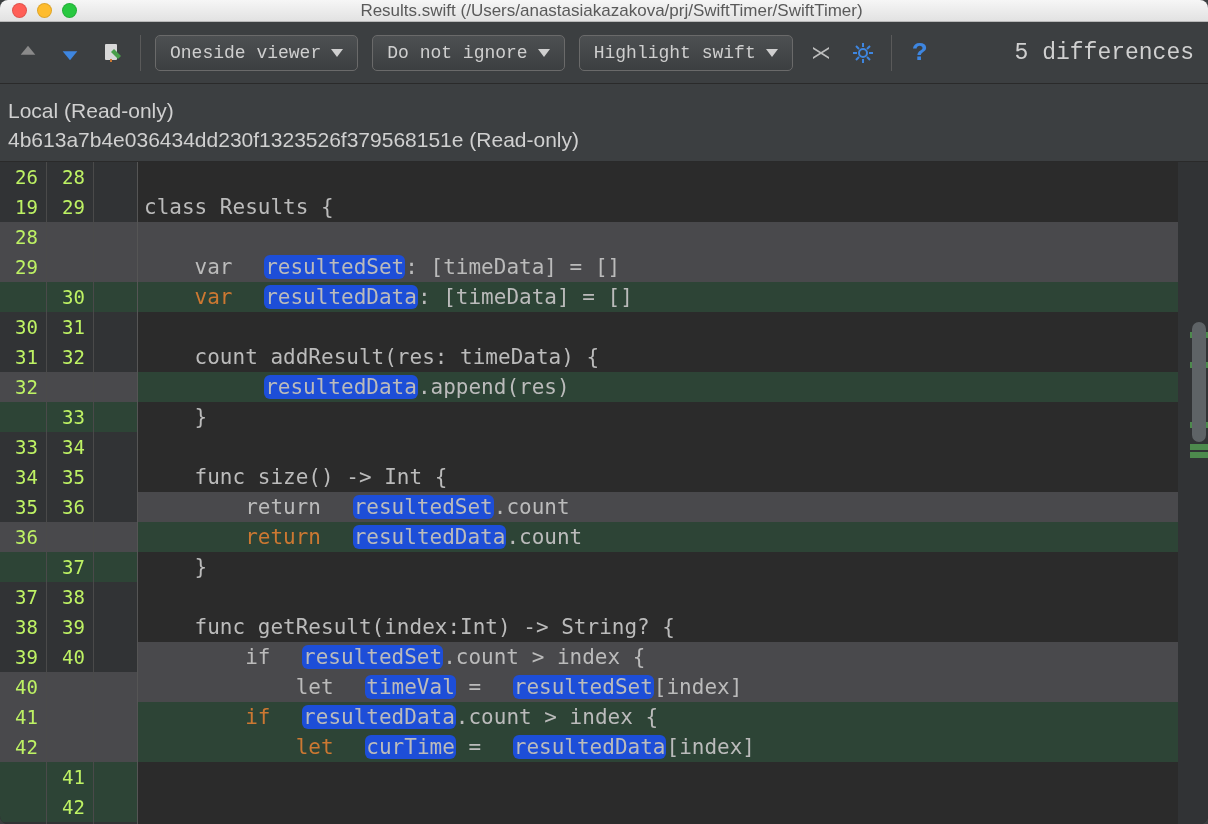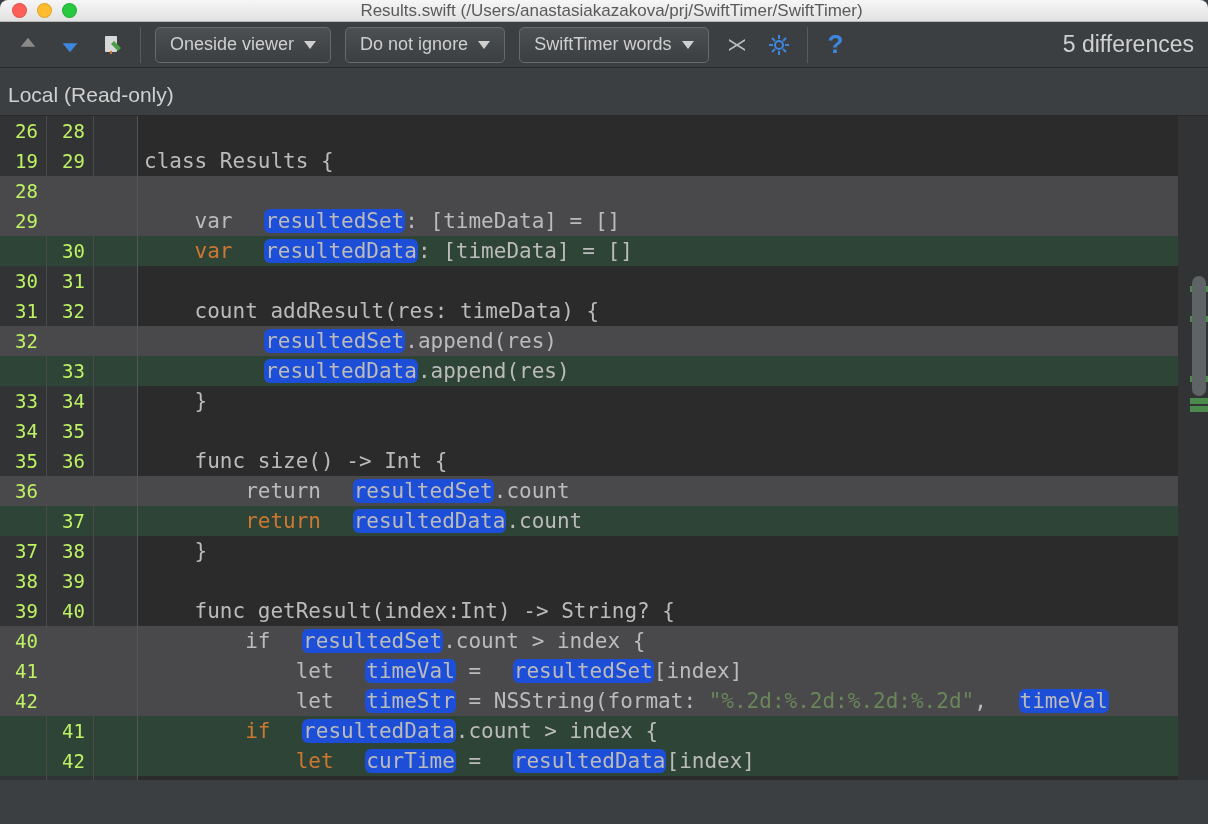--- a/index.html
+++ b/index.html
@@ -50,28 +50,29 @@
     flex:1;
     text-align:center;
     font-size:17px;
     color:#5a5a5a;
     font-weight:400;
     margin-left:-50px;
   }
 
   
   .toolbar {
-    height: 46px;
+    height: 62px;
     background: var(--toolbar-bg);
     display:flex;
     align-items:center;
     padding:0 14px;
     gap:14px;
     border-bottom:1px solid #2a2a2a;
     font-size:18px;
+    font-family:Liberation Mono, monospace;
   }
   .toolbar .icon-btn {
     width:28px; height:28px; display:flex; align-items:center; justify-content:center;
     color:var(--text-dim);
   }
   .arrow-up svg { color:#7d7d7d; }
   .arrow-down svg { color:#3e86e0; }
   .dropdown {
     height:36px;
     border:1px solid #6a6a6a;
@@ -203,21 +204,21 @@
   <div class="divider"></div>
   <div class="dropdown">
     <span>Oneside viewer</span>
     <div class="tri"></div>
   </div>
   <div class="dropdown">
     <span>Do not ignore</span>
     <div class="tri"></div>
   </div>
   <div class="dropdown">
-    <span>SwiftTimer words</span>
+    <span>Highlight swift</span>
     <div class="tri"></div>
   </div>
   <div class="icon-btn">
     <svg width="24" height="24" viewBox="0 0 24 24">
         <path fill="#bdbdbd" d="M4 6l8 5 8-5v2l-8 5-8-5z"></path>
         <path fill="#bdbdbd" d="M4 18l8-5 8 5v-2l-8-5-8 5z"></path>
       </svg>
   </div>
   <div class="icon-btn">
     <svg width="24" height="24" viewBox="0 0 24 24">
@@ -237,20 +238,21 @@
   <div class="divider"></div>
   <div class="icon-btn">
     <span style="color:#3e86e0;font-size:26px;font-weight:bold">?</span>
   </div>
   <div class="spacer"></div>
   <div class="diff-count">5 differences</div>
 </div>
 
 <div class="subheader">
   <div>Local (Read-only)</div>
+  <div>4b613a7b4e036434dd230f1323526f379568151e (Read-only)</div>
 </div>
 
 <div class="editor-wrap">
   <div class="gutter" id="gutter-left">
       <div class="row ">26</div>
       <div class="row ">19</div>
       <div class="row grey">28</div>
       <div class="row grey">29</div>
       <div class="row green"></div>
       <div class="row ">30</div>
@@ -320,33 +322,31 @@
       <div class="row green"></div>
     </div>
   <div class="code" id="code">
       <div class="row "></div>
       <div class="row ">class Results {</div>
       <div class="row grey"></div>
       <div class="row grey">    var <span class="hl">resultedSet</span>: [timeData] = []</div>
       <div class="row green">    <span class="kw">var</span> <span class="hl">resultedData</span>: [timeData] = []</div>
       <div class="row "></div>
       <div class="row ">    count addResult(res: timeData) {</div>
-      <div class="row grey">        <span class="hl">resultedSet</span>.append(res)</div>
       <div class="row green">        <span class="hl">resultedData</span>.append(res)</div>
       <div class="row ">    }</div>
       <div class="row "></div>
       <div class="row ">    func size() -&gt; Int {</div>
       <div class="row grey">        return <span class="hl">resultedSet</span>.count</div>
       <div class="row green">        <span class="kw">return</span> <span class="hl">resultedData</span>.count</div>
       <div class="row ">    }</div>
       <div class="row "></div>
       <div class="row ">    func getResult(index:Int) -&gt; String? {</div>
       <div class="row grey">        if <span class="hl">resultedSet</span>.count &gt; index {</div>
       <div class="row grey">            let <span class="hl">timeVal</span> = <span class="hl">resultedSet</span>[index]</div>
-      <div class="row grey">            let <span class="hl">timeStr</span> = NSString(format: <span class="str">"%.2d:%.2d:%.2d:%.2d"</span>, <span class="hl">timeVal</span></div>
       <div class="row green">        <span class="kw">if</span> <span class="hl">resultedData</span>.count &gt; index {</div>
       <div class="row green">            <span class="kw">let</span> <span class="hl">curTime</span> = <span class="hl">resultedData</span>[index]</div>
     </div>
   <div class="markers">
     <div class="scrollbar">
       <div class="gmark" style="top:170px"></div>
       <div class="gmark" style="top:200px"></div>
       <div class="gmark" style="top:260px"></div>
       <div class="gmark" style="top:282px"></div>
       <div class="gmark" style="top:290px"></div>

